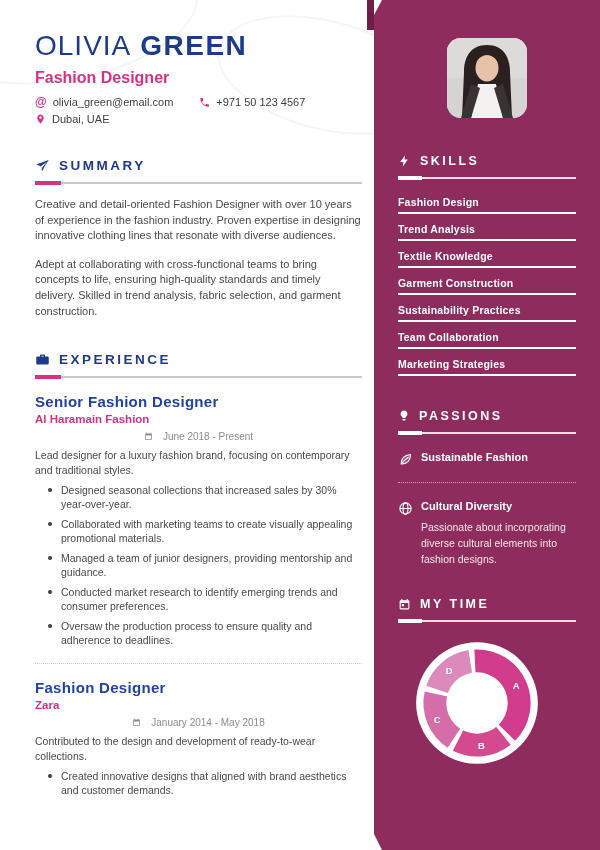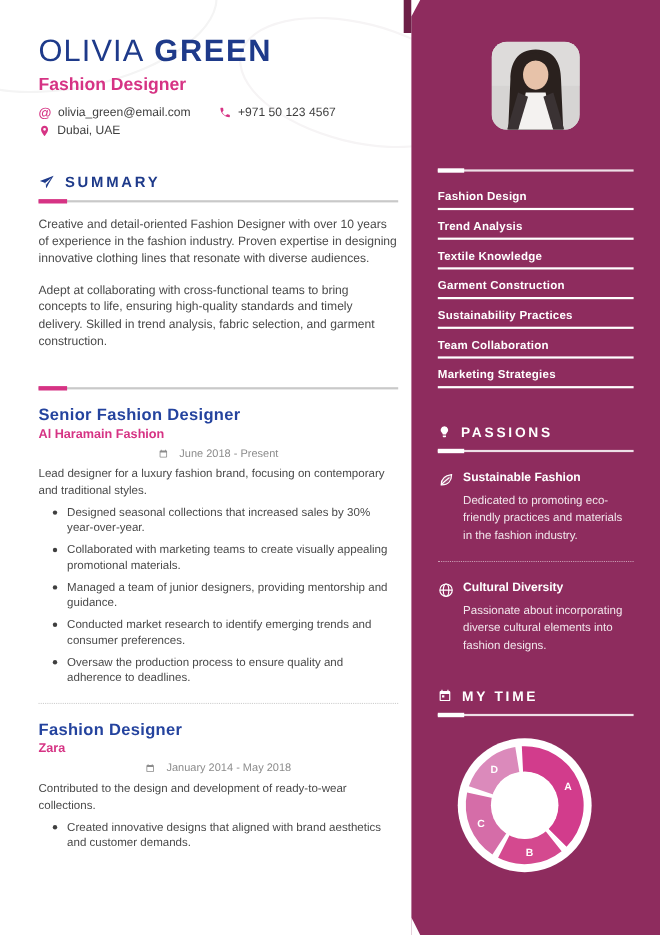--- a/index.html
+++ b/index.html
@@ -120,20 +120,26 @@
         <h2>SUMMARY</h2>
       </div>
       <div class="rule">
           <span class="tick"></span>
         </div>
       <p>Creative and detail-oriented Fashion Designer with over 10 years of experience in the fashion industry. Proven expertise in designing innovative clothing lines that resonate with diverse audiences.</p>
       <p>Adept at collaborating with cross-functional teams to bring concepts to life, ensuring high-quality standards and timely delivery. Skilled in trend analysis, fabric selection, and garment construction.</p>
     </section>
 
     <section class="sec">
+      <div class="sec-head">
+        <svg width="15" height="15" viewBox="0 0 24 24" fill="#1e3a8a">
+            <path d="M9 4h6a1 1 0 0 1 1 1v2h4a2 2 0 0 1 2 2v9a2 2 0 0 1-2 2H4a2 2 0 0 1-2-2V9a2 2 0 0 1 2-2h4V5a1 1 0 0 1 1-1zm1 3h4V6h-4v1zm-8 5h20v2H2v-2z"></path>
+          </svg>
+        <h2>EXPERIENCE</h2>
+      </div>
       <div class="rule">
           <span class="tick"></span>
         </div>
 
       <div class="job">
         <div class="job-name">Senior Fashion Designer</div>
         <div class="job-company">Al Haramain Fashion</div>
         <div class="job-date">
           <svg width="9" height="9" viewBox="0 0 24 24" fill="#8c8c8c">
               <path d="M19 4h-1V2h-2v2H8V2H6v2H5a2 2 0 0 0-2 2v13a2 2 0 0 0 2 2h14a2 2 0 0 0 2-2V6a2 2 0 0 0-2-2zm0 15H5V9h14v10z"></path>
@@ -178,20 +184,26 @@
         <path d="M40 7 C23 7 17 20 17 34 L15 80 L65 80 L63 34 C63 20 57 7 40 7 Z" fill="#2a211e"></path>
         <ellipse cx="40" cy="30" rx="11.5" ry="13.5" fill="#e7c2a9"></ellipse>
         <path d="M40 10 C30 10 27 18 27 25 C31 20 36 17 40 17 C44 17 49 20 53 25 C53 18 50 10 40 10 Z" fill="#2a211e"></path>
         <path d="M31 46 L49 46 L56 80 L24 80 Z" fill="#f4f2f0"></path>
         <path d="M24 80 L33 50 L24 46 L14 80 Z" fill="#3a3233"></path>
         <path d="M56 80 L47 50 L56 46 L66 80 Z" fill="#3a3233"></path>
       </svg>
     </div>
 
     <section class="s-sec">
+      <div class="s-head">
+        <svg width="13" height="14" viewBox="0 0 24 24" fill="#ffffff">
+            <path d="M13 2 4 14h6l-1 8 9-13h-6l1-7z"></path>
+          </svg>
+        <h2>SKILLS</h2>
+      </div>
       <div class="rule-w">
           <span class="tick"></span>
         </div>
       <div class="chips">
         <span class="chip">Fashion Design</span>
         <span class="chip">Trend Analysis</span>
         <span class="chip">Textile Knowledge</span>
         <span class="chip">Garment Construction</span>
         <span class="chip">Sustainability Practices</span>
         <span class="chip">Team Collaboration</span>
@@ -211,21 +223,20 @@
         </div>
 
       <div class="passion">
         <div class="passion-head">
           <svg width="15" height="15" viewBox="0 0 24 24" fill="none" stroke="#ffffff" stroke-width="1.8">
               <path d="M5 19C5 10 11 5 20 4c0 9-5 15-14 15z" fill="rgba(255,255,255,.15)"></path>
               <path d="M5 19C9 14 13 11 17 8"></path>
             </svg>
           <span class="passion-title">Sustainable Fashion</span>
         </div>
-        <div class="passion-text">Dedicated to promoting eco-friendly practices and materials in the fashion industry.</div>
       </div>
 
       <hr class="dot-div">
 
       <div class="passion">
         <div class="passion-head">
           <svg width="15" height="15" viewBox="0 0 24 24" fill="none" stroke="#ffffff" stroke-width="1.7">
               <circle cx="12" cy="12" r="9"></circle>
               <ellipse cx="12" cy="12" rx="4" ry="9"></ellipse>
               <path d="M3 12h18"></path>

